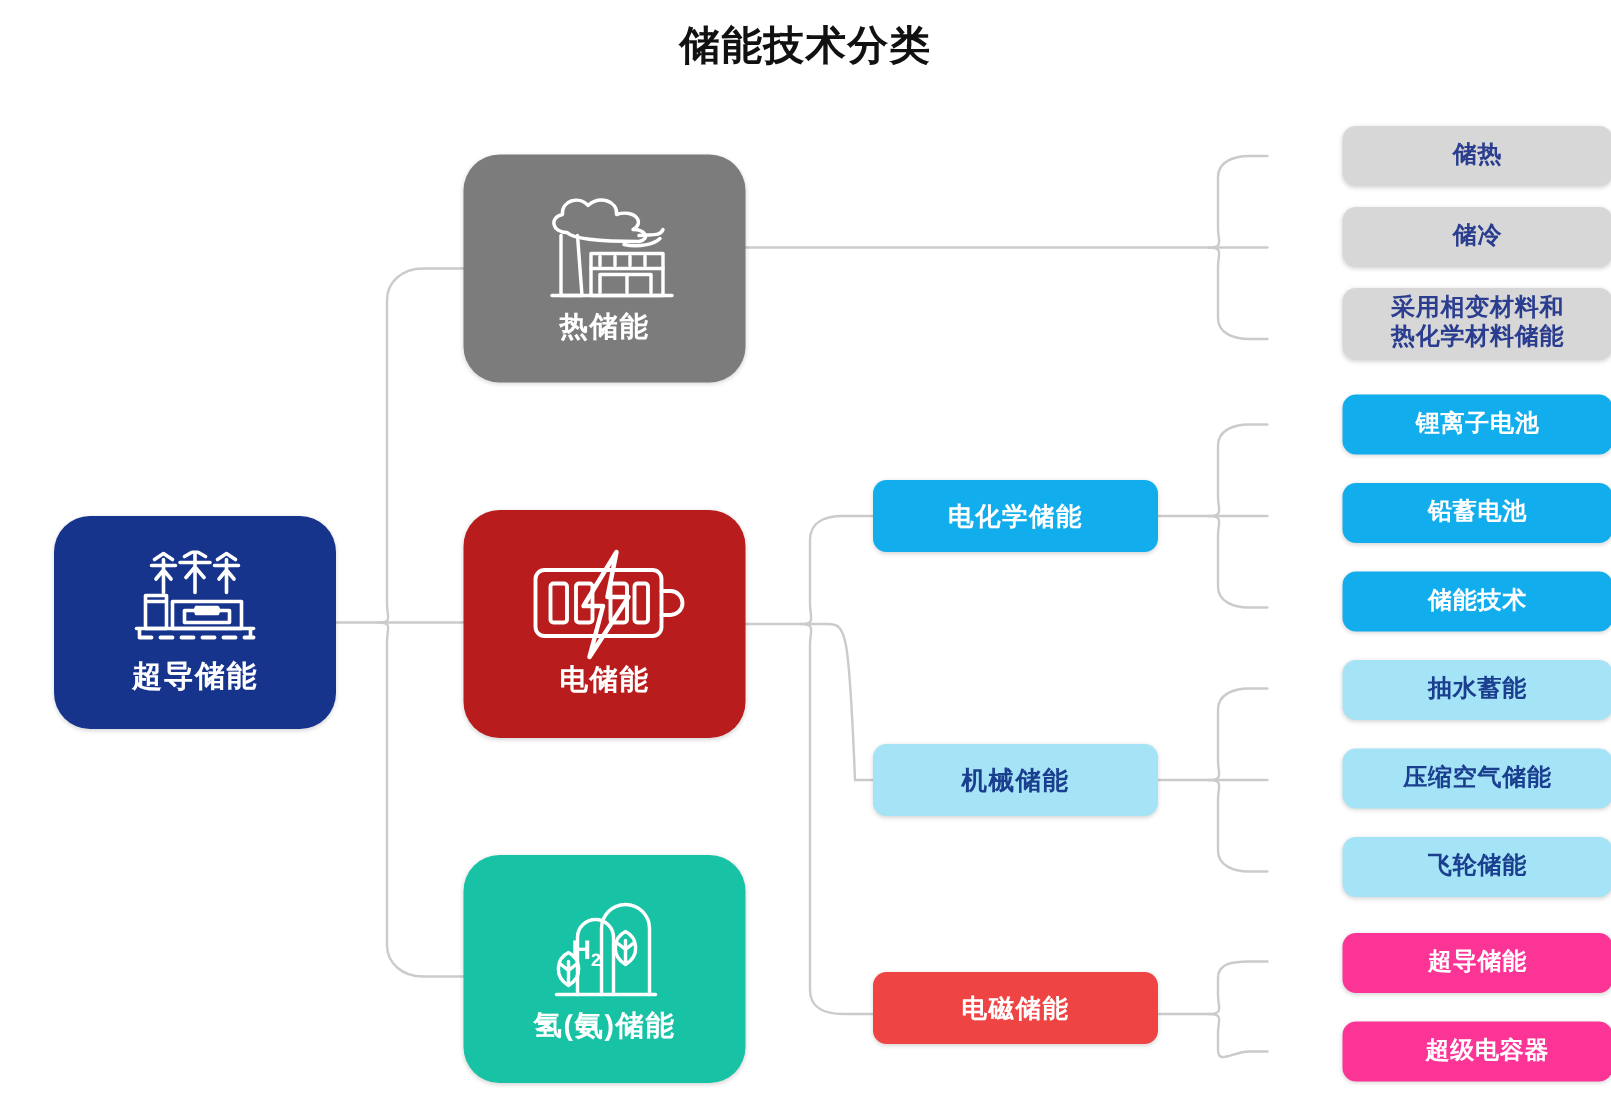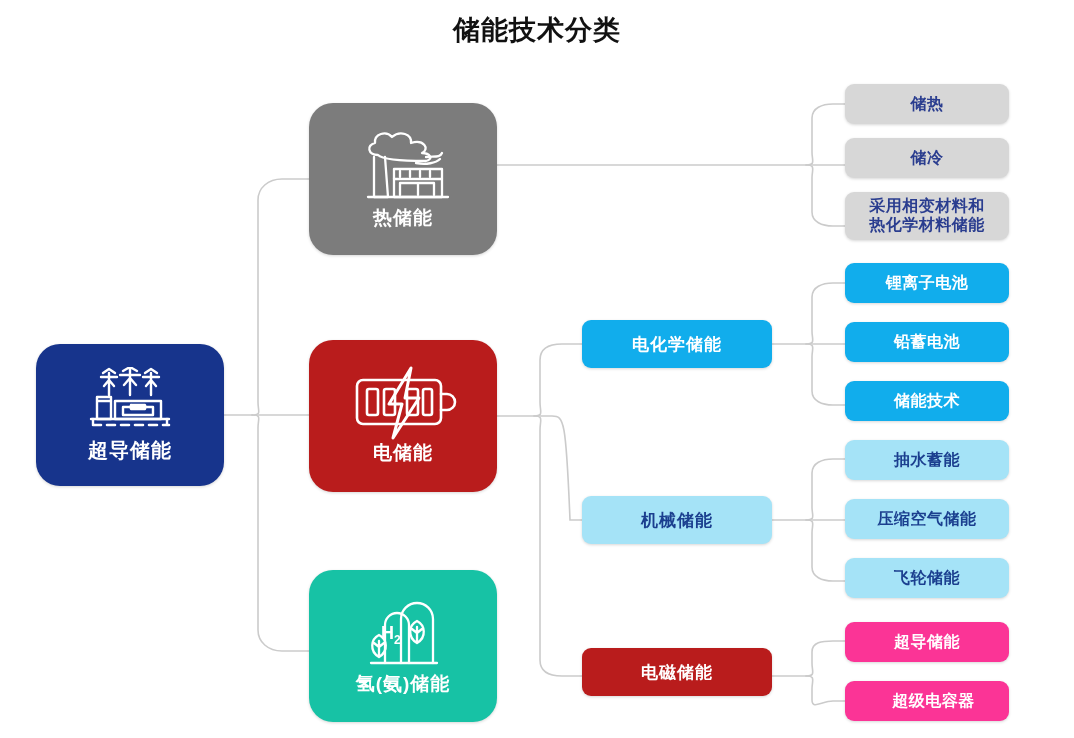--- a/index.html
+++ b/index.html
@@ -95,26 +95,26 @@
   .mid {
     width: 190px;
     height: 48px;
     left: 582px;
     font-size: 17px;
     font-weight: bold;
     letter-spacing: 1px;
   }
   #node-electrochem { top: 320px; background: #11adec; color: #ffffff; }
   #node-mechanical  { top: 496px; background: #a5e3f7; color: #1b3f8f; }
-  #node-electromag  { top: 648px; background: #b91c1c; color: #ffffff; }
+  #node-electromag  { top: 648px; background: #ef4444; color: #ffffff; }
   
   .leaf {
-    width: 164px;
+    width: 180px;
     height: 40px;
-    left: 845px;
+    left: 895px;
     font-size: 16px;
     font-weight: bold;
     letter-spacing: 0.5px;
     line-height: 1.18;
     padding: 0 6px;
   }
   .leaf.tall { height: 48px; }
   .leaf-gray { background: #d7d7d7; color: #2a3d8f; }
   .leaf-blue { background: #11adec; color: #ffffff; }
   .leaf-lblue { background: #a5e3f7; color: #1b3f8f; }

